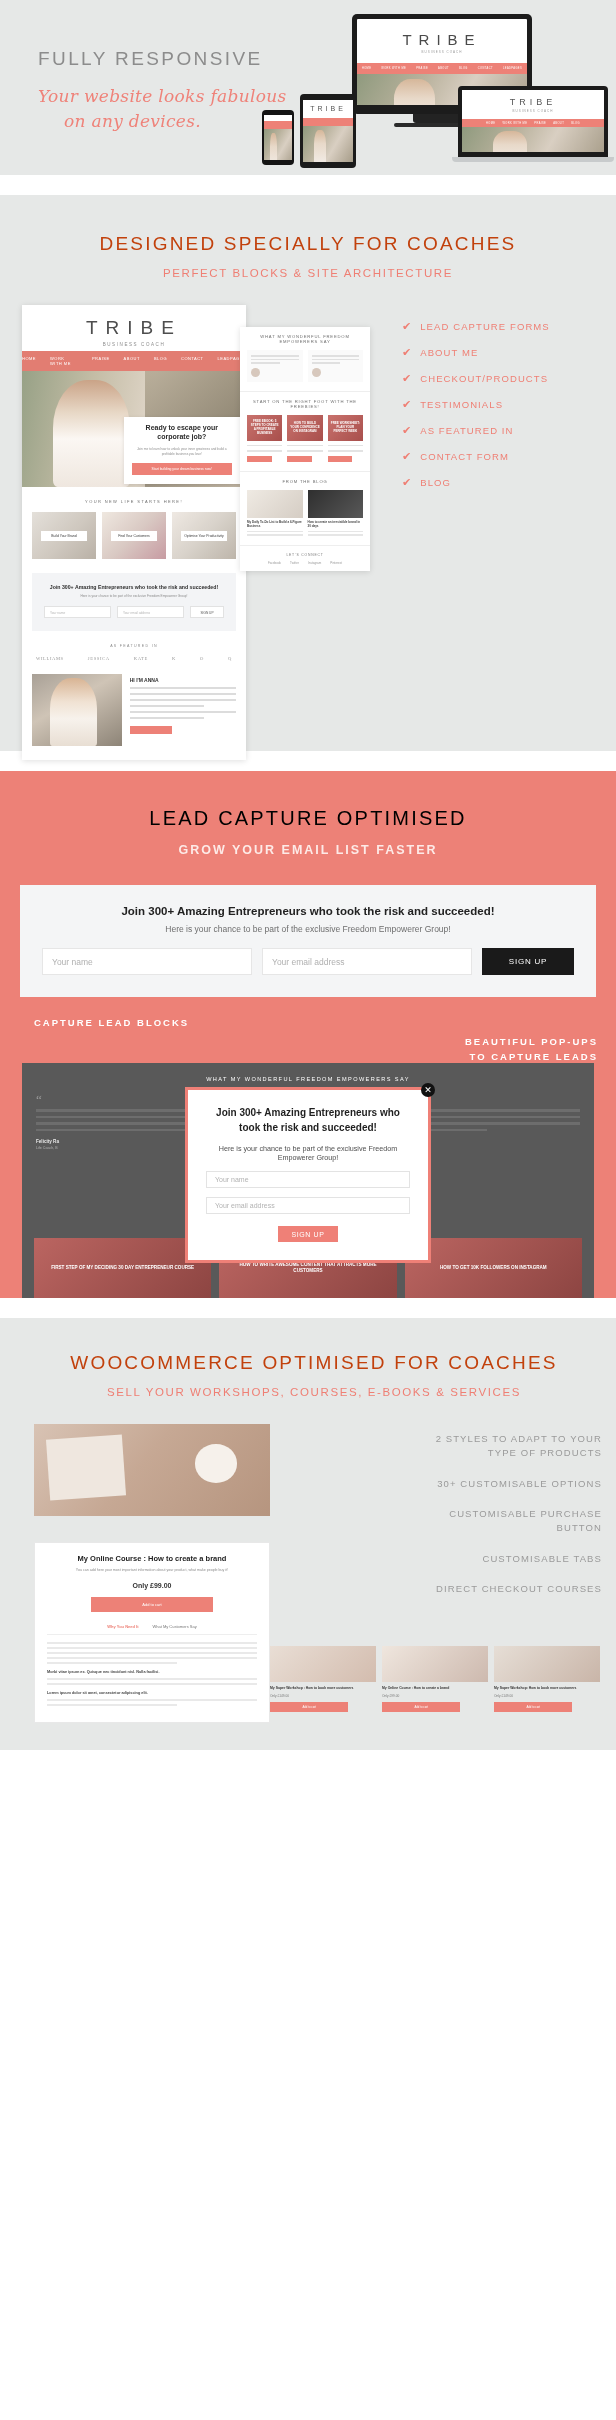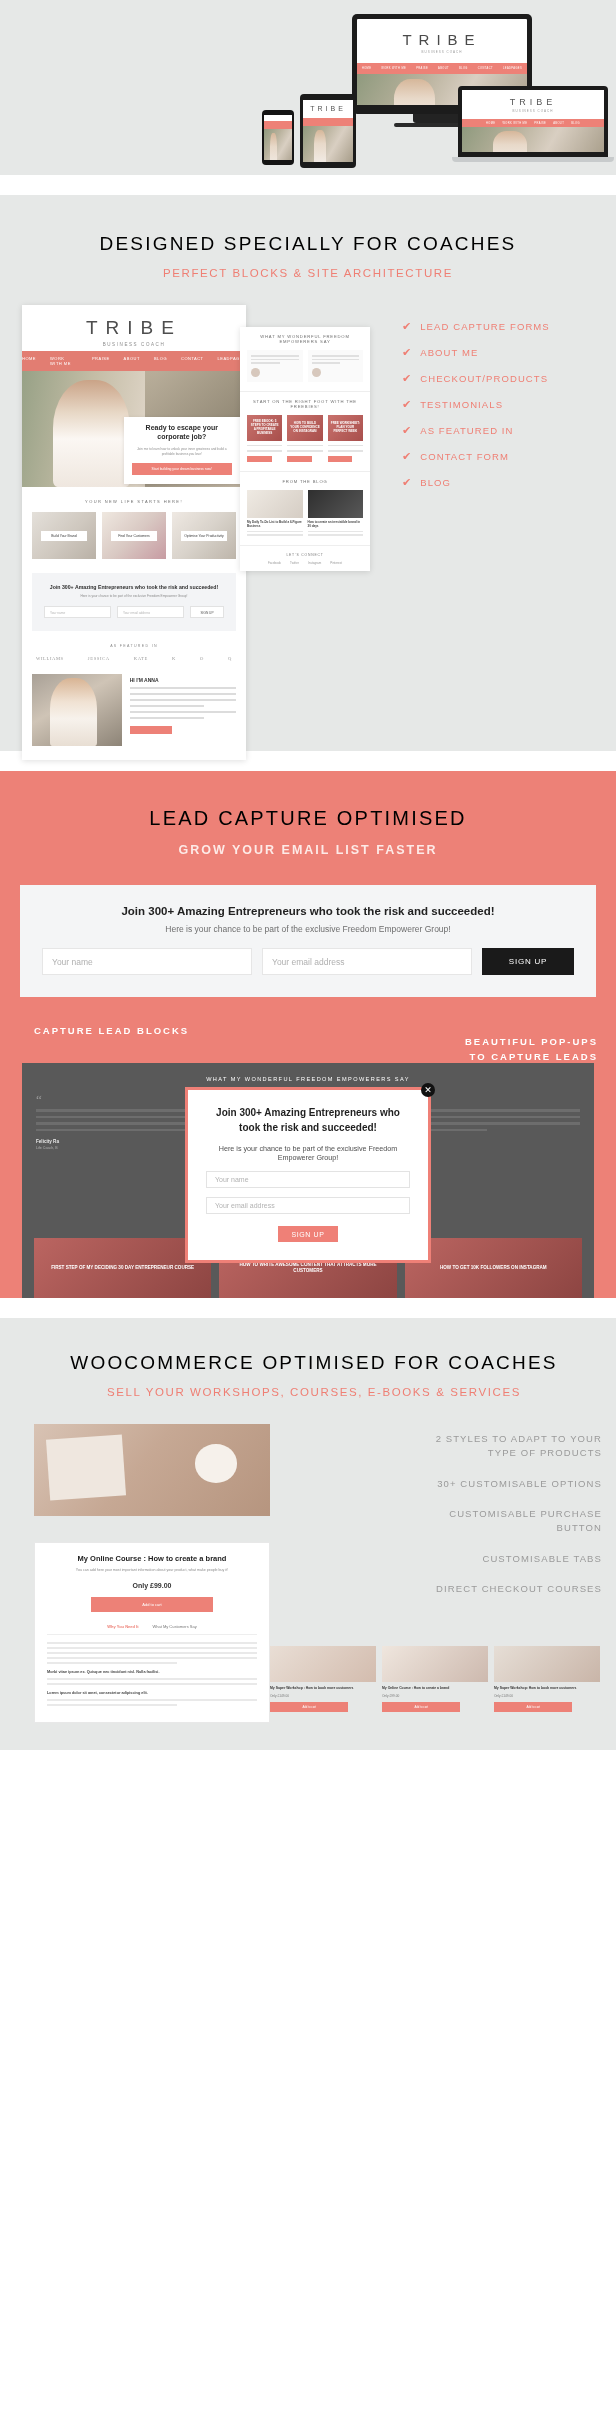--- a/index.html
+++ b/index.html
@@ -12,21 +12,21 @@
   }
   .page { width: 616px; position: relative; }
 
   
   .sec { width: 616px; position: relative; }
   .grey { background: #e6e8e7; }
   .coral { background: #ed8177; }
 
   .h-title {
     text-align: center;
-    color: #000000;
+    color: #c2410c;
     font-size: 19px;
     letter-spacing: 2.2px;
     font-weight: 400;
     font-family: "Liberation Sans", sans-serif;
   }
   .h-sub {
     text-align: center;
     color: #ef7f74;
     font-size: 11.5px;
     letter-spacing: 1.6px;
@@ -193,21 +193,21 @@
   .optin-card { margin:28px 20px 0 20px; background:#f4f5f6; padding:20px 22px 22px 22px;}
   .optin-card .h { text-align:center; font-size:11.5px; font-weight:700; color:#222;}
   .optin-card .p { text-align:center; font-size:8.5px; color:#6e6e6e; margin-top:7px;}
   .optin-card .row { display:flex; gap:10px; margin-top:14px;}
   .optin-card .inp { flex:1; background:#fff; border:1px solid #e6e6e6; height:27px;
       font-size:8.5px; color:#b0b0b0; display:flex; align-items:center; padding-left:9px;}
   .optin-card .btn { width:92px; background:#1a1a1a; color:#fff; font-size:8px; letter-spacing:.8px;
       display:flex; align-items:center; justify-content:center; height:27px;}
 
   .s3-labels { position:relative; height:46px; margin-top:20px;}
-  .lab-l { position:absolute; left:34px; top:8px; color:#fff; font-size:9.5px; letter-spacing:2px; font-weight:700;}
+  .lab-l { position:absolute; left:34px; top:0; color:#fff; font-size:9.5px; letter-spacing:2px; font-weight:700;}
   .lab-r { position:absolute; right:18px; top:18px; color:#fff; font-size:9.5px; letter-spacing:2px;
       text-align:right; line-height:1.55; font-weight:700;}
 
   .popup-stage { position:relative; margin:0 22px 0 22px; height:235px; background:#595959; overflow:hidden;}
   .ps-head { text-align:center; color:#fff; font-size:5.6px; letter-spacing:1.4px; padding-top:13px;}
   .ps-quotes { display:flex; gap:10px; padding:13px 14px 0 14px;}
   .ps-q { flex:1;}
   .ps-q .mark { color:#9a9a9a; font-size:13px; font-family:"Liberation Serif", serif; line-height:.8;}
   .ps-q .ln { height:2.4px; background:#6d6d6d; margin-top:4px;}
   .ps-q .ln.s { width:65%;}
@@ -270,20 +270,27 @@
   .woo-list li.tall { line-height:1.5; }
 
   .gap-white { height:20px; background:#fff;}
 </style>
 </head>
 <body>
 
 <div class="page">
 
   <div class="sec grey s1">
+    <div class="s1-left">
+      <div class="s1-h">FULLY RESPONSIVE</div>
+      <div class="s1-script">
+        <span>Your website looks fabulous</span>
+        <span class="l2">on any devices.</span>
+      </div>
+    </div>
 
     <div class="devices">
 
       <div class="monitor">
         <div class="mon-screen">
           <div class="mon-inner">
             <div class="mini-logo big">TRIBE</div>
             <div class="mini-tag">BUSINESS COACH</div>
             <div class="mini-nav big">
               <span>HOME</span>

